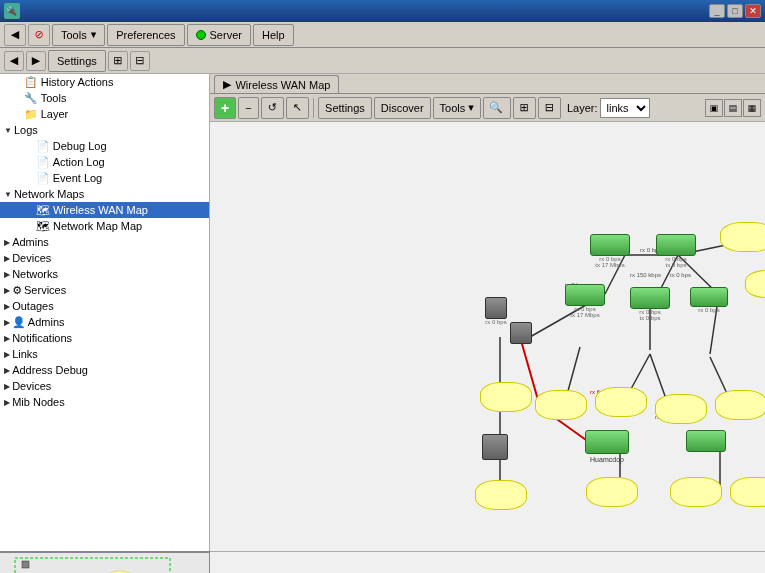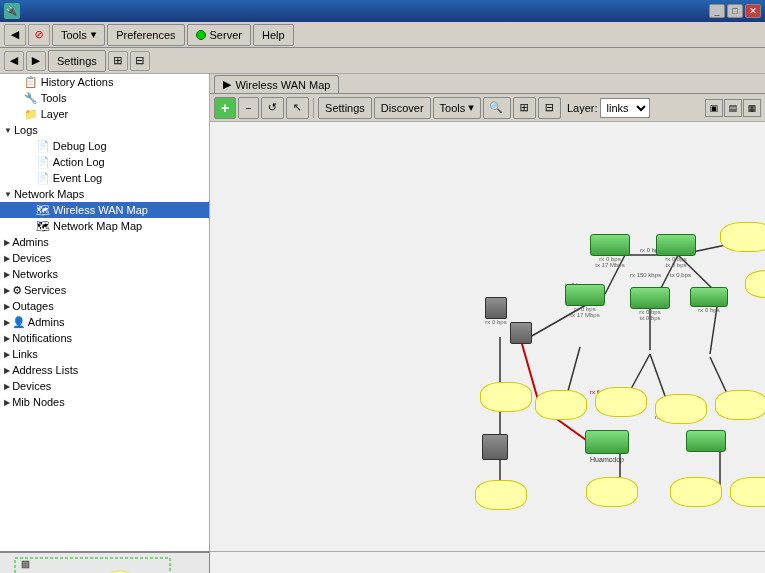--- a/index.html
+++ b/index.html
@@ -300,21 +300,21 @@
       <div class="tree-section">
         <span class="expand-arrow">▶</span>
         <span>Notifications</span>
       </div>
       <div class="tree-section">
         <span class="expand-arrow">▶</span>
         <span>Links</span>
       </div>
       <div class="tree-section">
         <span class="expand-arrow">▶</span>
-        <span>Address Lists</span>
+        <span>Address Debug</span>
       </div>
       <div class="tree-section">
         <span class="expand-arrow">▶</span>
         <span>Devices</span>
       </div>
       <div class="tree-section">
         <span class="expand-arrow">▶</span>
         <span>Mib Nodes</span>
       </div>
     </div>

